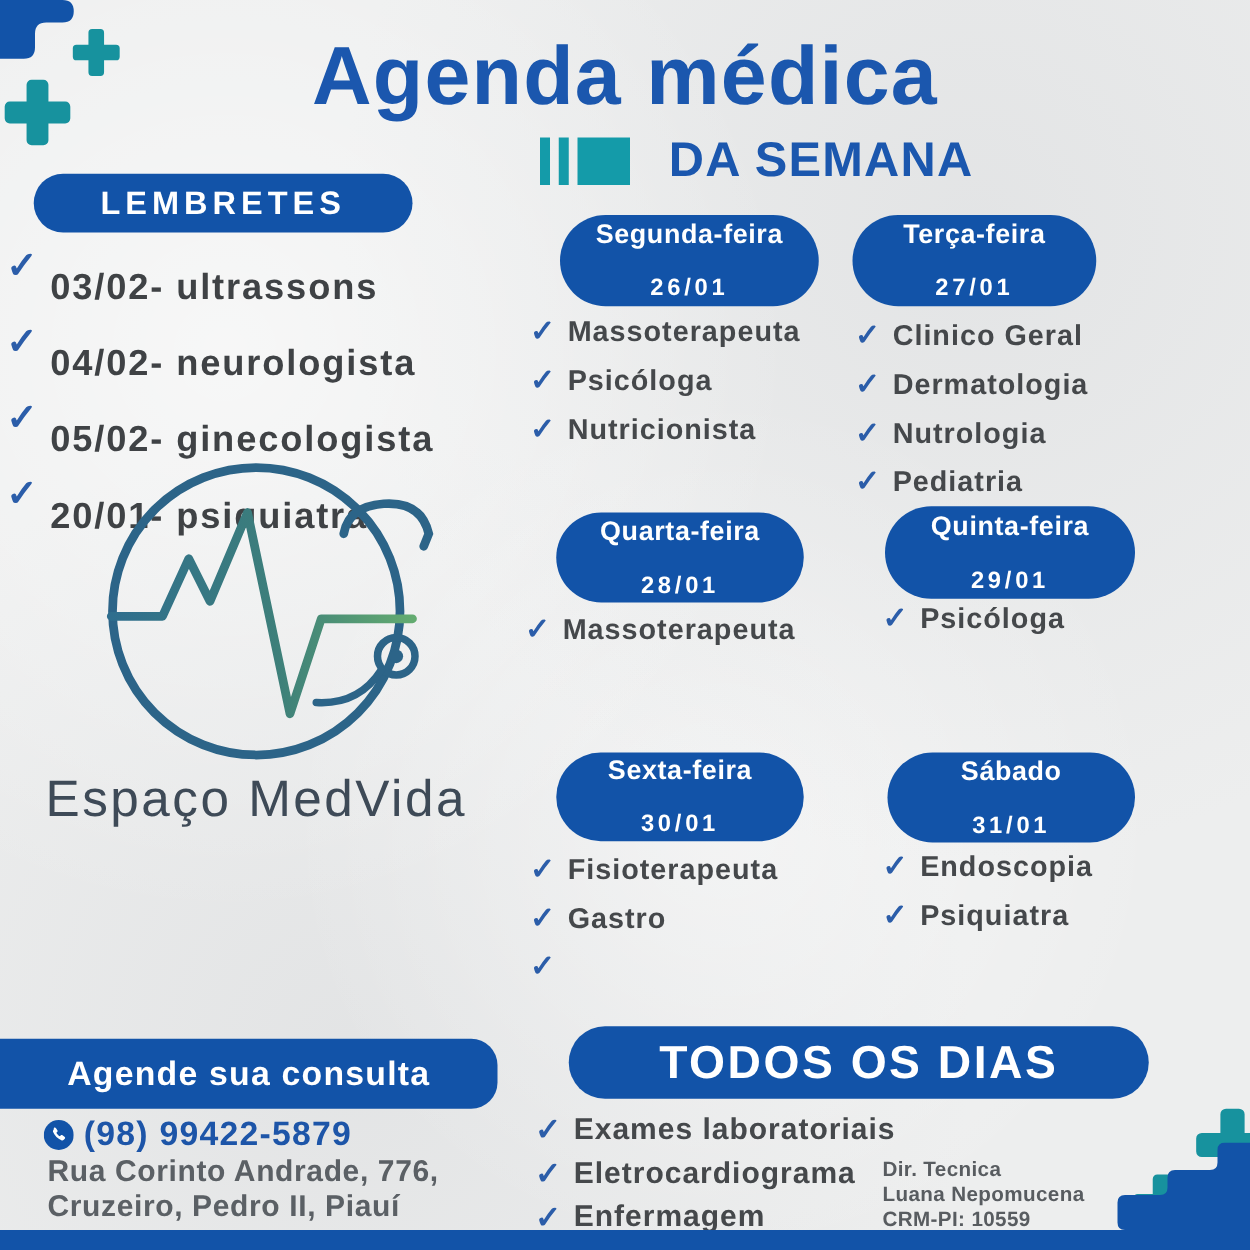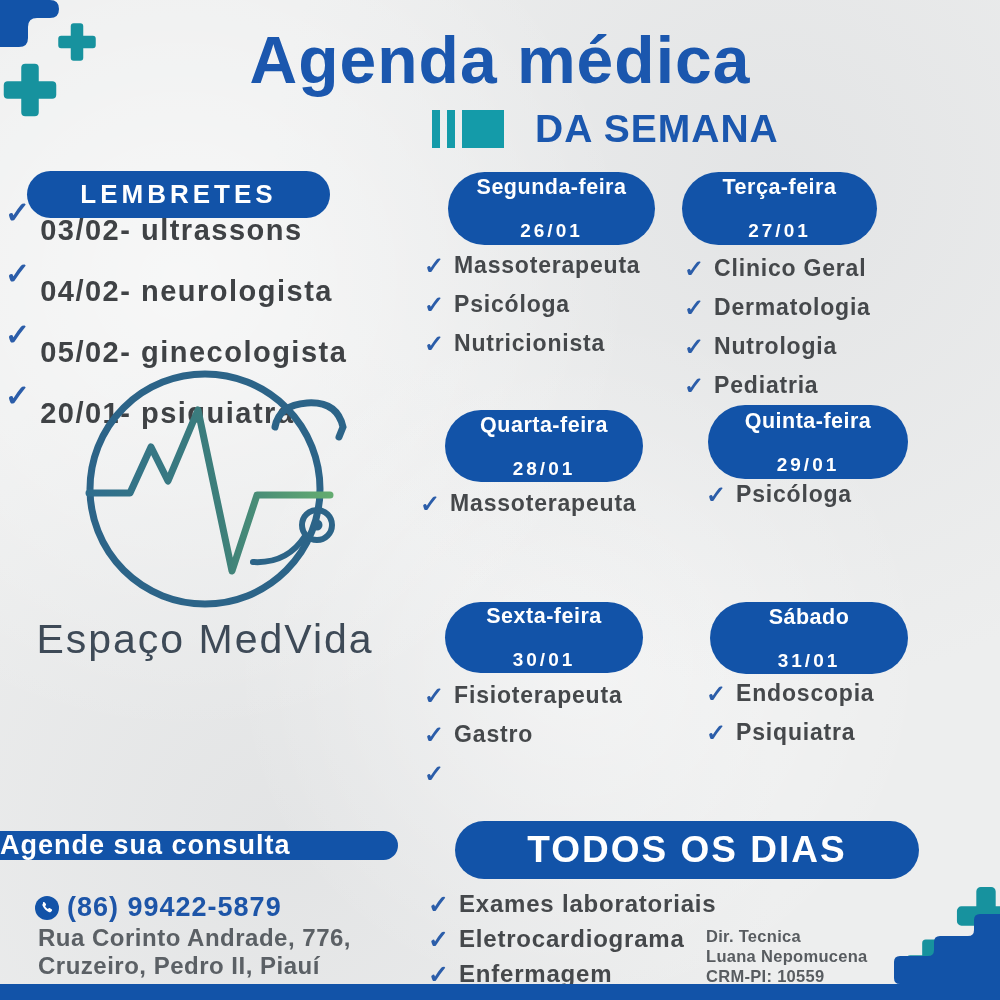--- a/index.html
+++ b/index.html
@@ -21,37 +21,37 @@
   .subtitle{position:absolute;left:432px;top:108px;display:flex;align-items:center;gap:7px;height:42px;}
   .bar{background:#149ba9;height:38px;display:inline-block;}
   .bar.thin{width:8px;}
   .bar.wide{width:42px;}
   .subtitle-text{font-size:39px;font-weight:800;color:#1b57ae;letter-spacing:1px;line-height:38px;margin-left:24px;}
   .pill{
     position:absolute;background:#1253a8;color:#fff;font-weight:bold;
     display:flex;flex-direction:column;align-items:center;justify-content:center;
   }
   .lembretes{left:27px;top:139px;width:303px;height:47px;border-radius:24px;
-    font-size:26px;letter-spacing:4px;margin-top:32px;}
+    font-size:26px;letter-spacing:4px;}
   .day-pill{border-radius:37px;}
   .day-name{font-size:21.5px;letter-spacing:.5px;}
   .day-date{font-size:19px;letter-spacing:3px;margin-top:20px;}
   .rows{position:absolute;}
   .row{display:flex;align-items:flex-start;gap:10px;margin-bottom:12px;}
   .chk{color:#2b5da9;font-weight:bold;flex:0 0 auto;}
   .rem .chk{font-size:30px;line-height:32px;}
   .rem-text{font-size:29px;line-height:32px;font-weight:bold;color:#3f4245;letter-spacing:1.5px;margin-top:17px;}
   .day-row .chk{font-size:24px;line-height:27px;}
   .day-text{font-size:23px;line-height:27px;font-weight:bold;color:#45484b;letter-spacing:.8px;}
   .ev-row .chk{font-size:25px;line-height:28px;}
   .ev-text{font-size:24px;line-height:28px;font-weight:bold;color:#45484b;letter-spacing:.8px;}
   .wordmark{position:absolute;left:0;top:616px;width:410px;text-align:center;
     font-size:41px;color:#3e4a57;letter-spacing:2px;font-weight:400;}
-  .cta{left:0;top:831px;width:398px;height:29px;border-radius:0 21px 21px 0;
-    align-items:flex-start;box-sizing:border-box;
+  .cta{left:0;top:831px;width:398px;height:56px;border-radius:0 21px 21px 0;
+    align-items:center;box-sizing:border-box;
     font-size:27px;letter-spacing:1px;justify-content:center;}
   .phone-row{position:absolute;left:35px;top:892px;display:flex;align-items:center;gap:8px;}
   .phone-number{font-size:27px;font-weight:800;color:#1d55a8;letter-spacing:1px;}
   .address{position:absolute;left:38px;top:924px;font-size:24px;font-weight:bold;
     color:#5b6065;line-height:28px;letter-spacing:.5px;}
   .todos{left:455px;top:821px;width:464px;height:58px;border-radius:29px;
     font-size:37px;letter-spacing:2px;}
   .director{position:absolute;left:706px;top:926px;font-size:16.5px;font-weight:bold;
     color:#585c60;line-height:20px;letter-spacing:.3px;}
   .bottom-bar{position:absolute;left:0;top:984px;width:1000px;height:16px;background:#1253a8;}
@@ -218,21 +218,21 @@
   </div>
 
   <div class="pill cta">
     <span>Agende sua consulta</span>
   </div>
   <div class="phone-row">
     <svg width="24" height="24" viewBox="0 0 24 24">
       <circle cx="12" cy="12" r="12" fill="#1253a8"></circle>
       <path fill="#ffffff" d="M8.1 6.3c.5-.5 1.3-.4 1.7.2l1.1 1.6c.3.5.2 1.1-.2 1.5l-.6.6c.5 1.1 1.7 2.3 2.8 2.8l.6-.6c.4-.4 1-.5 1.5-.2l1.6 1.1c.6.4.7 1.2.2 1.7l-.8.8c-.5.5-1.2.7-1.9.4-2.8-1.1-5.5-3.8-6.6-6.6-.3-.7-.1-1.4.4-1.9z"></path>
     </svg>
-    <span class="phone-number">(86) 99422-5879</span>
+    <span class="phone-number">(98) 99422-5879</span>
   </div>
   <div class="address">
     <div>Rua Corinto Andrade, 776,</div>
     <div>Cruzeiro, Pedro II, Piauí</div>
   </div>
 
   <div class="pill todos">
     <span>TODOS OS DIAS</span>
   </div>
   <div class="rows" style="left:428px;top:890px;width:330px;">

